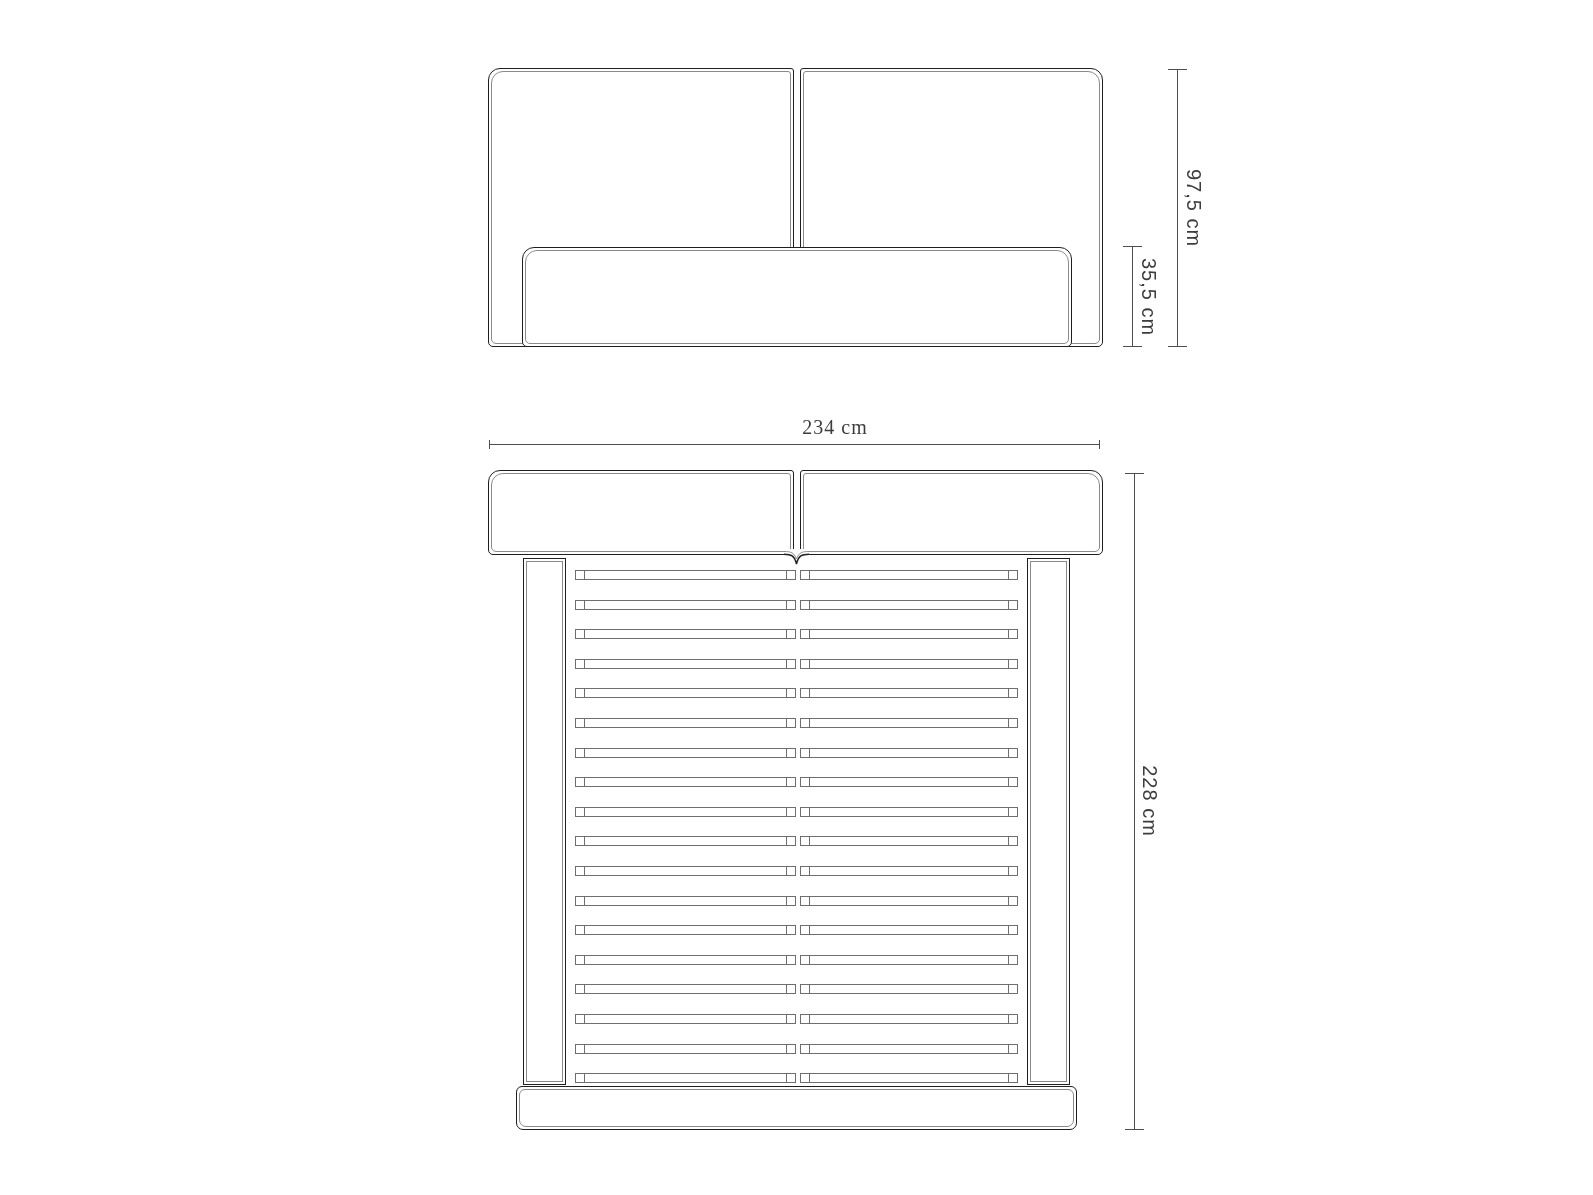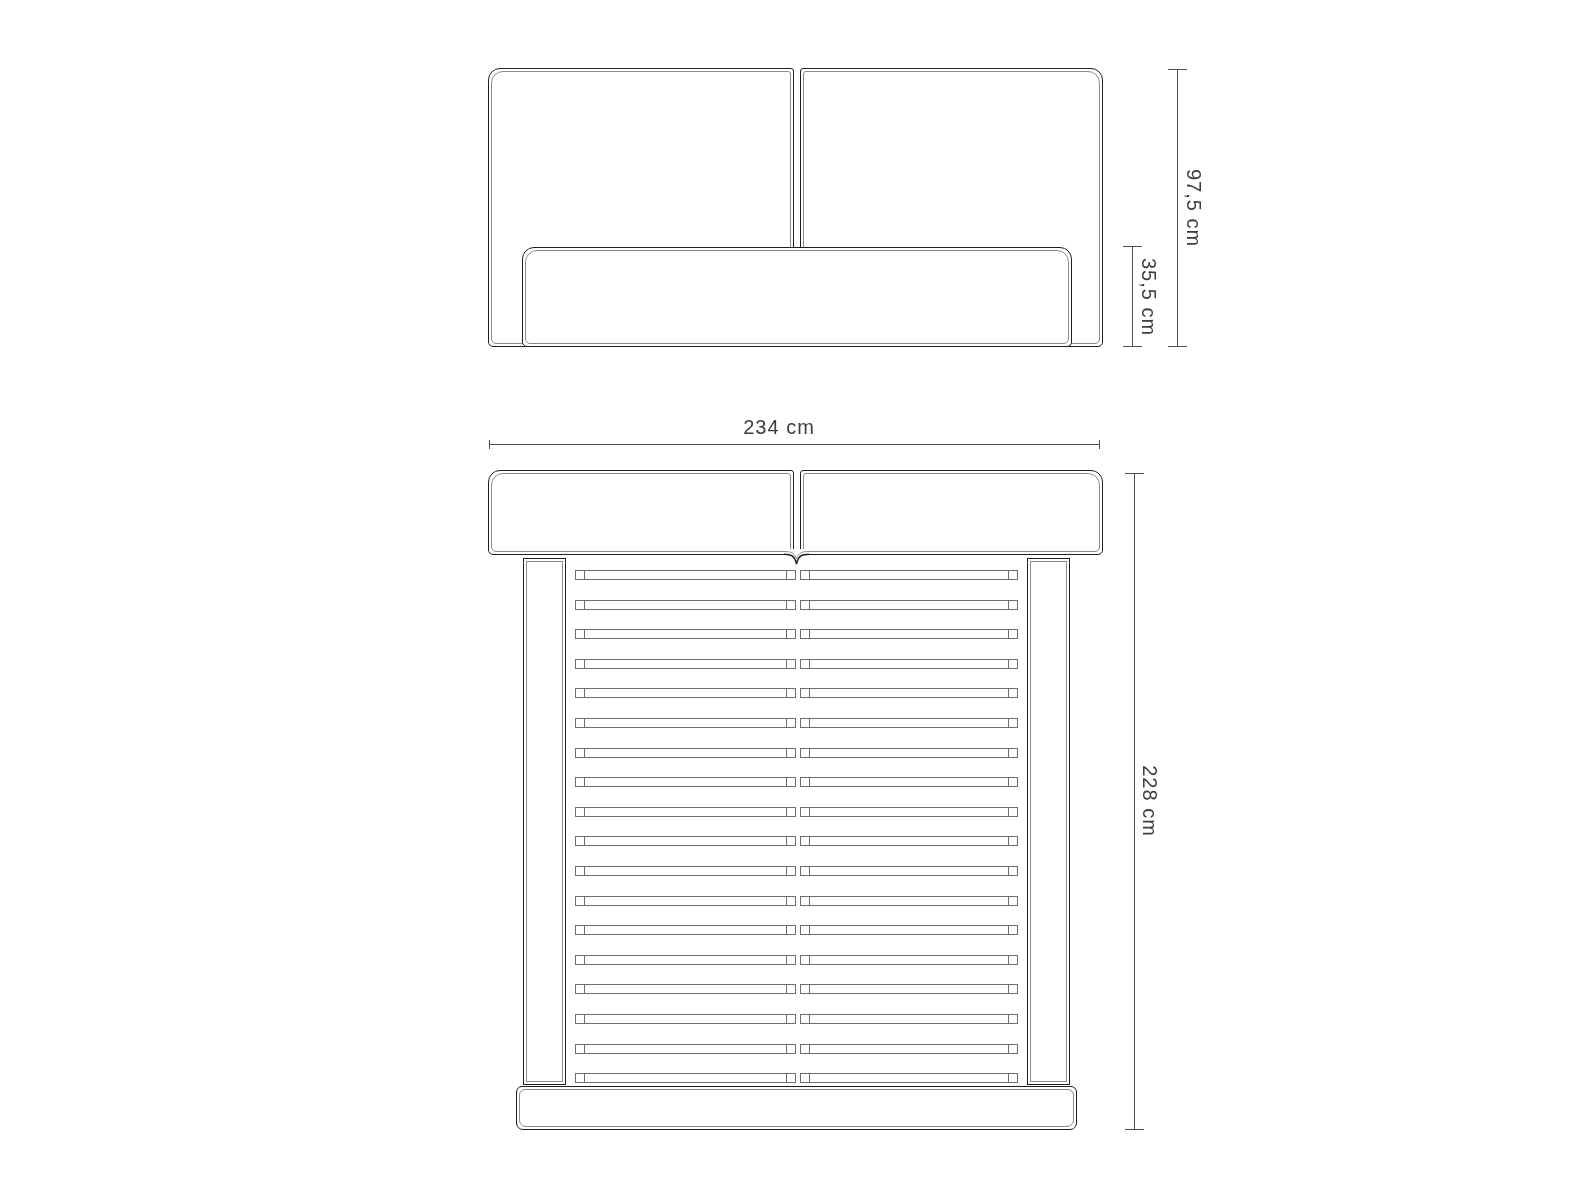--- a/index.html
+++ b/index.html
@@ -94,21 +94,21 @@
     <div class="dim-v" style="left:1177px;top:69px;height:278px;"></div>
     <div class="dim-label rot" style="left:1193px;top:208px;">97,5 cm</div>
 
     <div class="dim-v" style="left:1132px;top:246px;height:101px;"></div>
     <div class="dim-label rot" style="left:1148px;top:297px;">35,5 cm</div>
   </div>
 
   <div class="view">
 
     <div class="dim-h" style="left:489px;top:444px;width:611px;"></div>
-    <div class="dim-label" style="left:779px;top:427px;">234 cm</div>
+    <div class="dim-label" style="left:835px;top:427px;font-family:Liberation Serif, serif;">234 cm</div>
 
     <div class="panel" style="left:488px;top:470px;width:306px;height:85px;border-radius:12px 3px 3px 5px;"></div>
 
     <div class="panel" style="left:800px;top:470px;width:303px;height:85px;border-radius:3px 12px 5px 3px;"></div>
 
     <svg class="notch" width="25" height="18" viewBox="0 0 25 18" style="left:784px;top:549px;">
       <rect x="0" y="0" width="25" height="7.2" fill="#ffffff"></rect>
       <path d="M0,5.2 C7,5.2 10.5,6.5 12.5,15 C14.5,6.5 18,5.2 25,5.2" fill="#ffffff" stroke="#1f1f1f" stroke-width="1.5"></path>
       <path d="M0,2.5 C7,2.5 10,3.5 12.5,10 C15,3.5 18,2.5 25,2.5" fill="none" stroke="#8a8a8a" stroke-width="1"></path>
     </svg>

